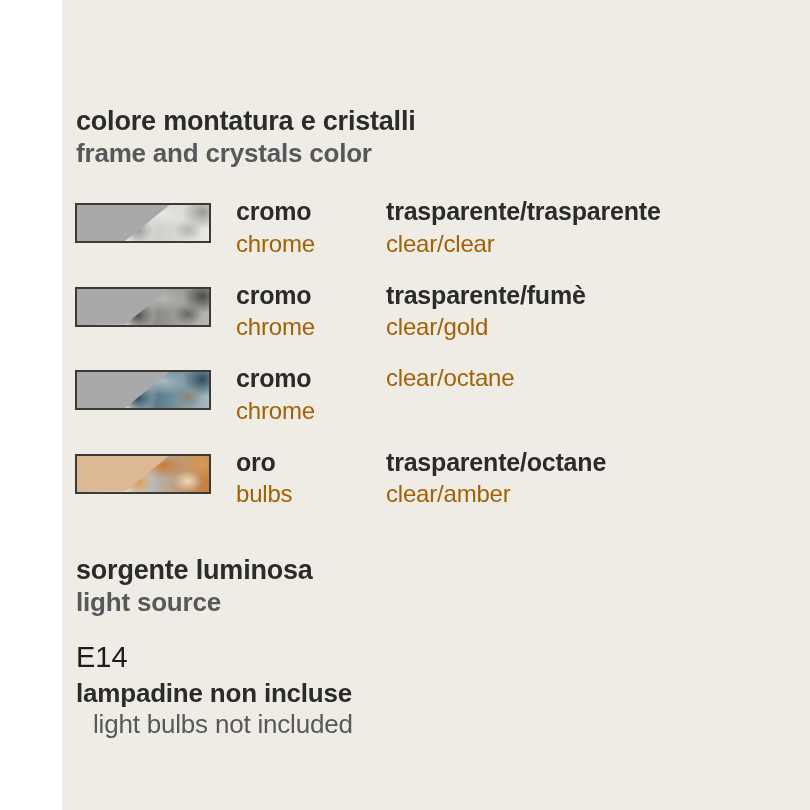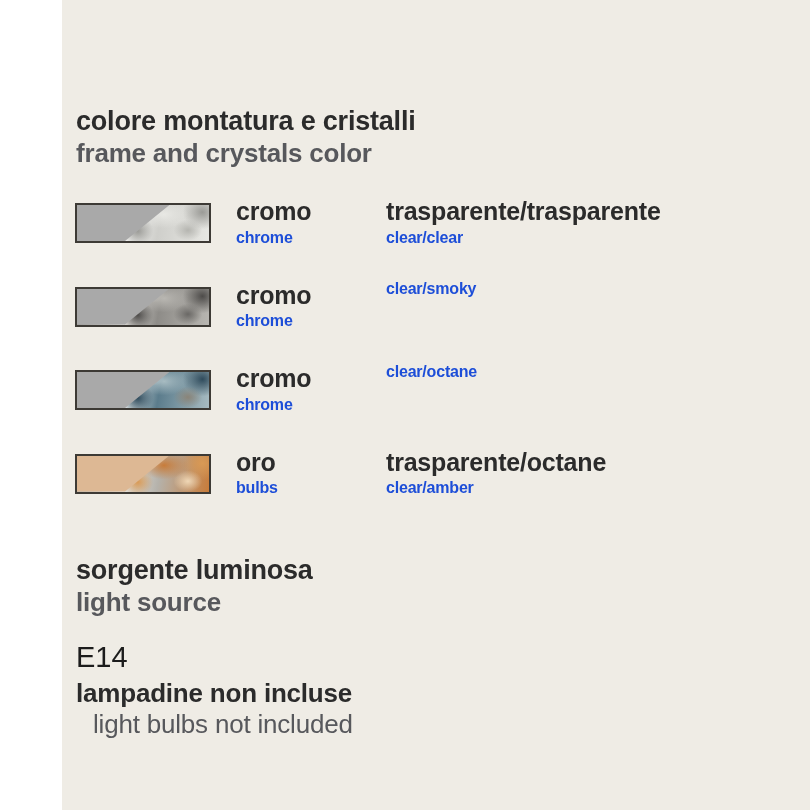--- a/index.html
+++ b/index.html
@@ -132,23 +132,23 @@
 
   .line-it {
     font-size: 25px;
     font-weight: 700;
     color: #2b2b2b;
     letter-spacing: -0.2px;
     line-height: 1.3;
     white-space: nowrap;
   }
   .line-en {
-    font-size: 16px;
-    font-weight: 700;
-    color: #1d4ed8;
+    font-size: 24px;
+    font-weight: 400;
+    color: #a16207;
     letter-spacing: -0.2px;
     line-height: 1.3;
     white-space: nowrap;
   }
 </style>
 </head>
 <body>
 
 <div id="page">
 
@@ -177,21 +177,22 @@
         <div class="option-row" style="top: 286.5px;">
           <div class="swatch">
             <div class="swatch-tex" style="background: radial-gradient(34px 20px at 22% 30%, rgb(216, 214, 210) 0%, transparent 62%), radial-gradient(26px 24px at 46% 72%, rgb(77, 75, 73) 0%, transparent 60%), radial-gradient(38px 22px at 66% 26%, rgb(185, 183, 178) 0%, transparent 64%), radial-gradient(24px 18px at 84% 70%, rgb(106, 104, 101) 0%, transparent 60%), radial-gradient(30px 26px at 95% 20%, rgb(77, 75, 73) 0%, transparent 66%), radial-gradient(20px 16px at 58% 12%, rgb(216, 214, 210) 0%, transparent 58%), linear-gradient(100deg, rgb(142, 140, 136) 0%, rgb(216, 214, 210) 38%, rgb(142, 140, 136) 62%, rgb(185, 183, 178) 100%);"></div>
             <div class="swatch-solid" style="background: linear-gradient(rgb(169, 169, 169) 0%, rgb(169, 169, 169) 70%, rgb(169, 169, 169) 100%);"></div>
           </div>
           <div class="opt-name">
             <div class="line-it">cromo</div>
             <div class="line-en">chrome</div>
           </div>
           <div class="opt-desc">
-            <div class="line-en">clear/smoky</div>
+            <div class="line-it">trasparente/fumè</div>
+            <div class="line-en">clear/gold</div>
           </div>
         </div>
         <div class="option-row" style="top: 370px;">
           <div class="swatch">
             <div class="swatch-tex" style="background: radial-gradient(34px 20px at 22% 30%, rgb(223, 227, 227) 0%, transparent 62%), radial-gradient(26px 24px at 46% 72%, rgb(47, 75, 92) 0%, transparent 60%), radial-gradient(38px 22px at 66% 26%, rgb(168, 188, 194) 0%, transparent 64%), radial-gradient(24px 18px at 84% 70%, rgb(138, 132, 120) 0%, transparent 60%), radial-gradient(30px 26px at 95% 20%, rgb(47, 75, 92) 0%, transparent 66%), radial-gradient(20px 16px at 58% 12%, rgb(223, 227, 227) 0%, transparent 58%), linear-gradient(100deg, rgb(91, 124, 140) 0%, rgb(223, 227, 227) 38%, rgb(91, 124, 140) 62%, rgb(168, 188, 194) 100%);"></div>
             <div class="swatch-solid" style="background: linear-gradient(rgb(169, 169, 169) 0%, rgb(169, 169, 169) 70%, rgb(169, 169, 169) 100%);"></div>
           </div>
           <div class="opt-name">
             <div class="line-it">cromo</div>
             <div class="line-en">chrome</div>

